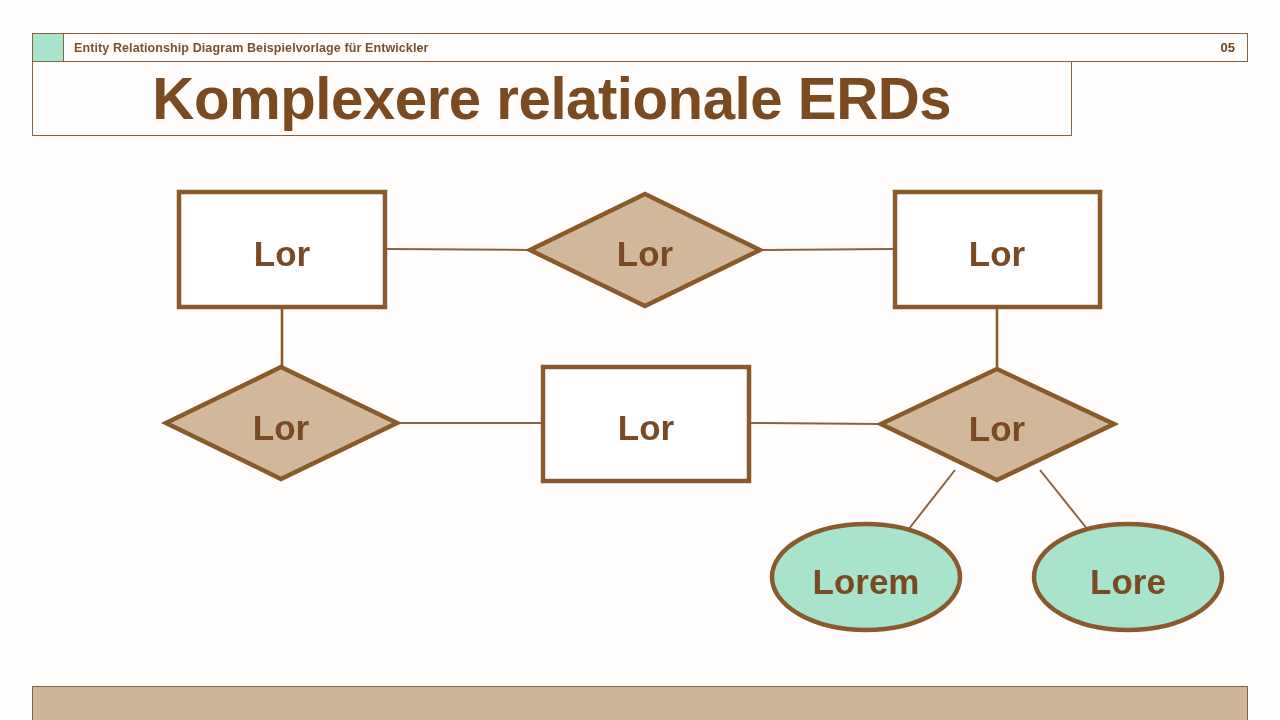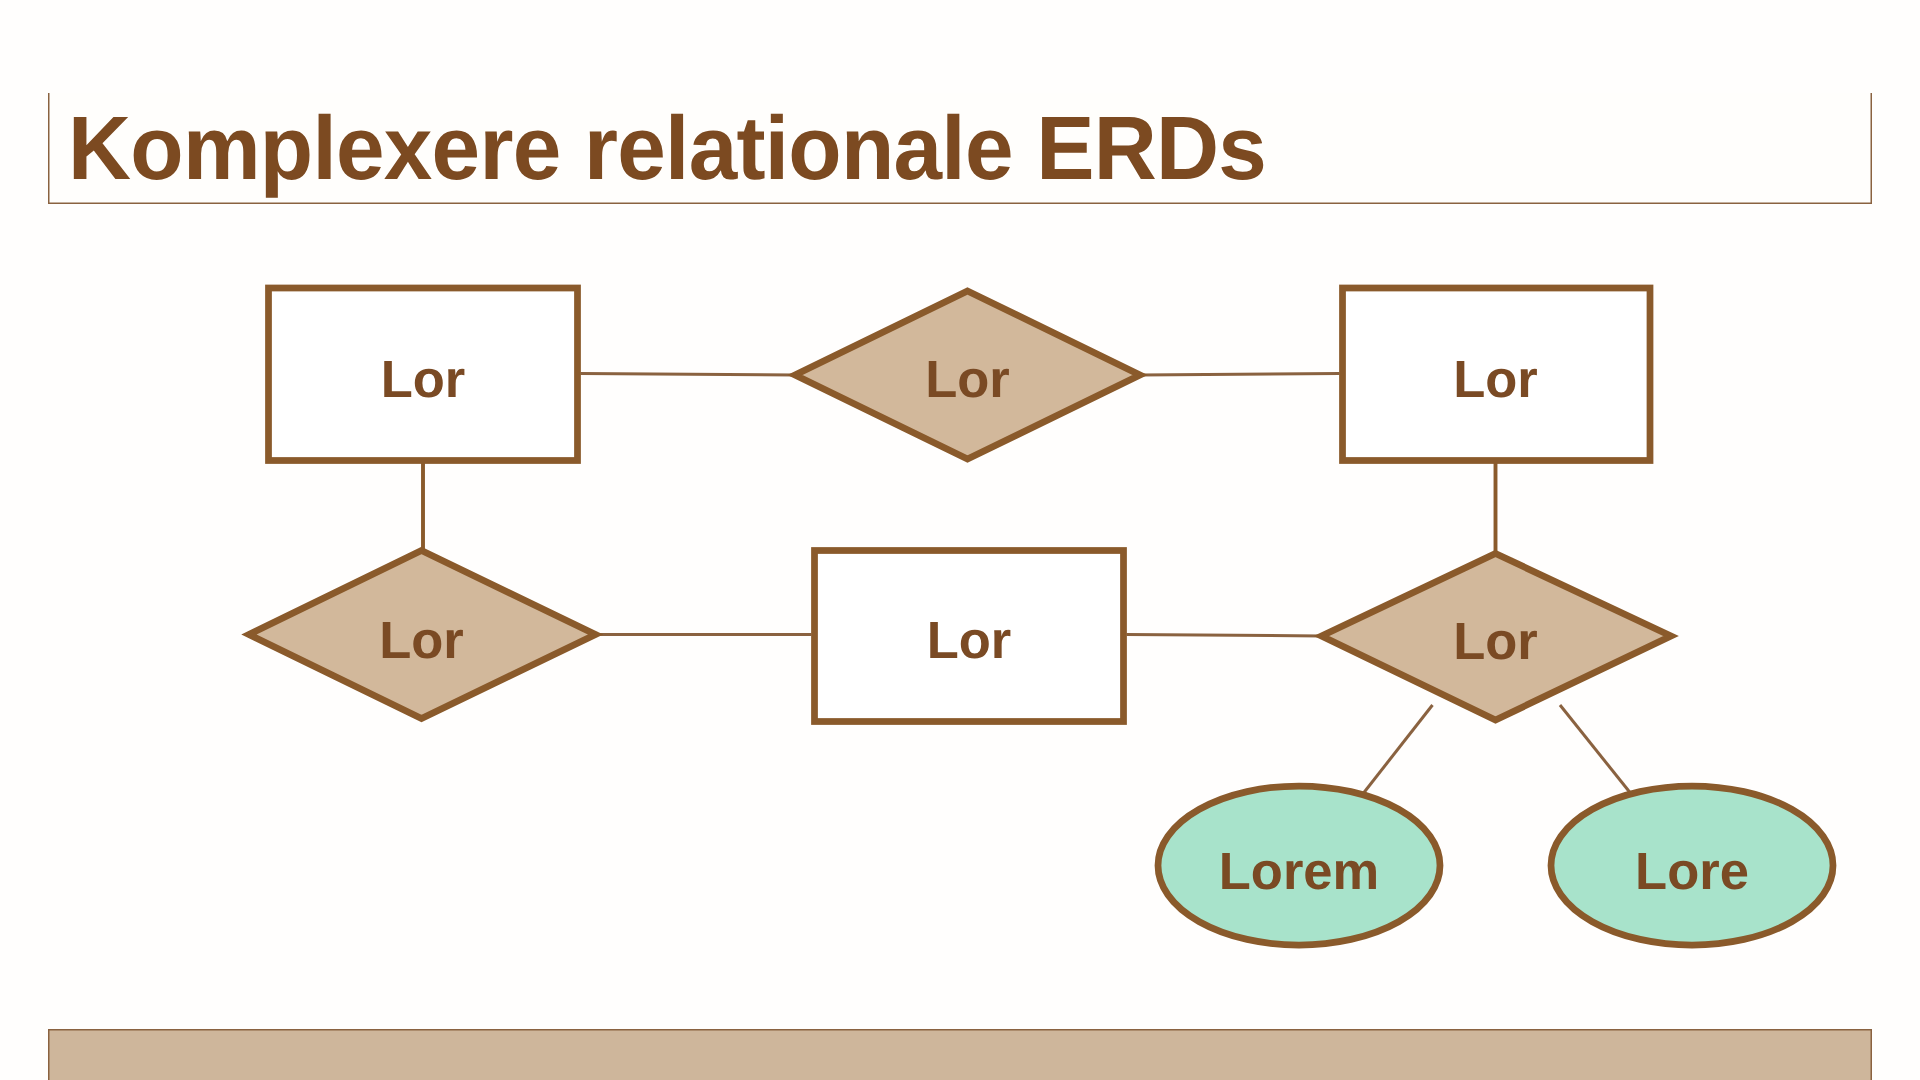--- a/index.html
+++ b/index.html
@@ -58,28 +58,29 @@
     font-size: 13px;
     font-weight: bold;
     color: #6b4423;
   }
 
   
   #title-box {
     position: absolute;
     left: 32px;
     top: 62px;
-    width: 1216px;
+    width: 1040px;
     height: 74px;
     box-sizing: border-box;
     border: 1px solid #8a6240;
     border-top: none;
     background: #fffefc;
     display: flex;
     align-items: center;
+    justify-content: center;
   }
   #slide-title {
     font-family: "Liberation Sans Narrow", "Liberation Sans", sans-serif;
     font-size: 60px;
     font-weight: bold;
     color: #7c4a21;
     letter-spacing: -0.5px;
     transform: scaleX(0.97);
     line-height: 1;
     white-space: nowrap;
@@ -143,20 +144,25 @@
     background: #ceb69b;
     border: 1px solid #8a6240;
     border-bottom: none;
   }
 </style>
 </head>
 <body>
 
 <div id="slide">
 
+  <div id="header-band">
+    <div id="header-accent"></div>
+    <div id="header-eyebrow">Entity Relationship Diagram Beispielvorlage für Entwickler</div>
+    <div id="header-page-number">05</div>
+  </div>
 
   <div id="title-box">
     <div id="slide-title">Komplexere relationale ERDs</div>
   </div>
 
   <svg id="diagram" viewBox="0 0 1280 720">
 
     <g>
       <line class="connector" x1="387" y1="249" x2="530" y2="250"></line>
       <line class="connector" x1="760" y1="250" x2="893" y2="249"></line>

